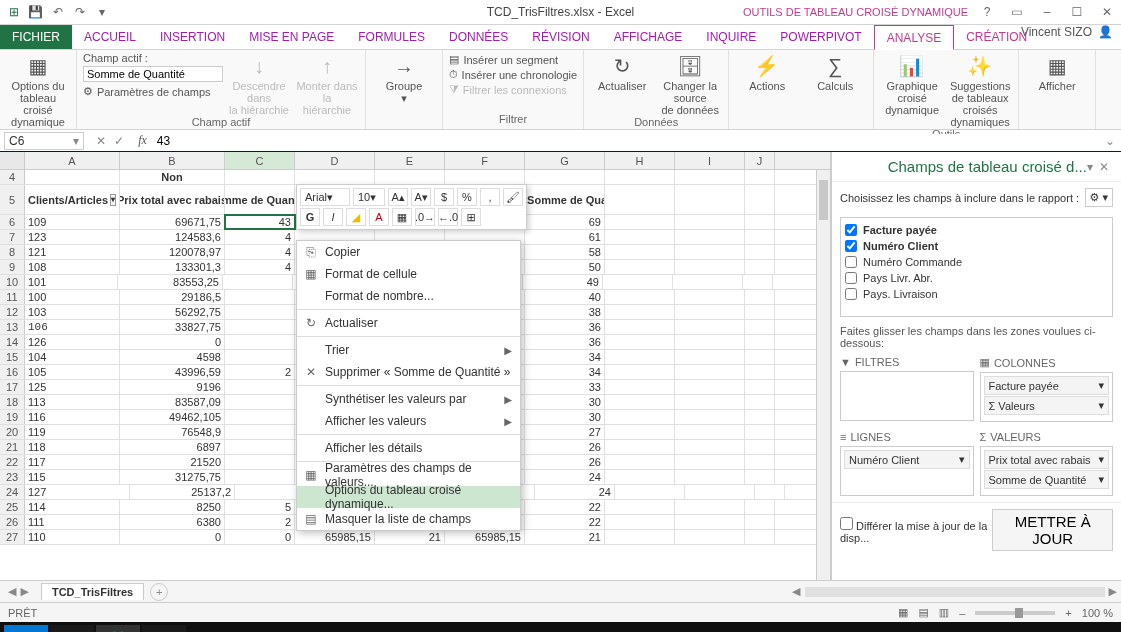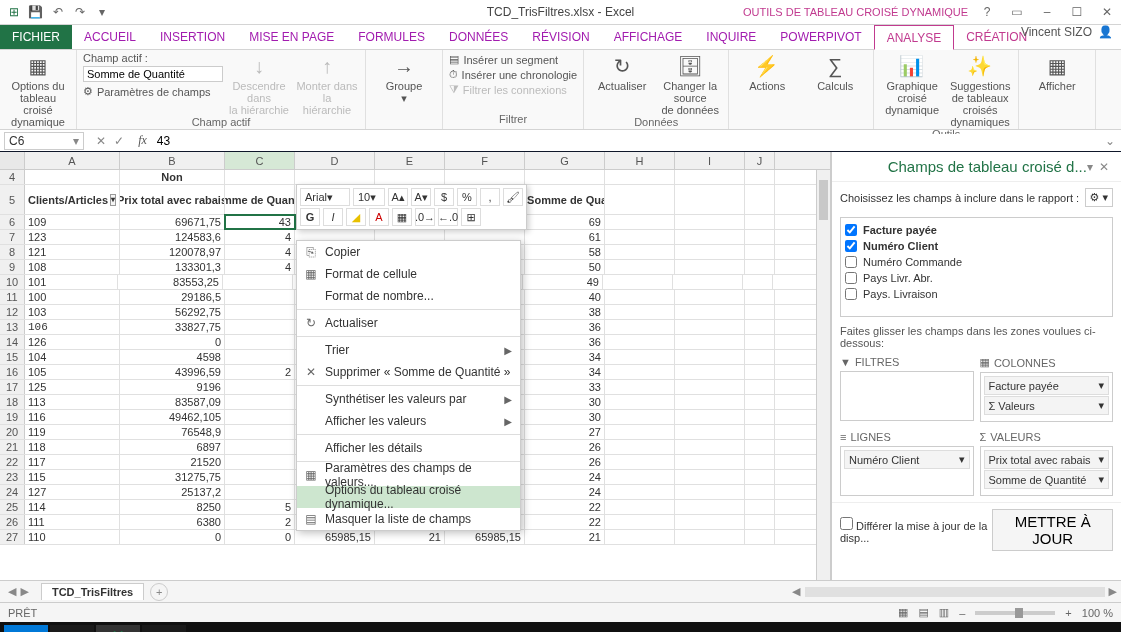--- a/index.html
+++ b/index.html
@@ -560,21 +560,21 @@
           <div class="cell r " style="width: 80px;"></div>
           <div class="cell r " style="width: 70px;"></div>
           <div class="cell r " style="width: 80px;"></div>
           <div class="cell r " style="width: 80px;">24</div>
           <div class="cell r " style="width: 70px;"></div>
           <div class="cell r " style="width: 70px;"></div>
           <div class="cell r " style="width: 30px;"></div>
         </div>
         <div class="row">
           <div class="rowh">24</div>
-          <div class="cell " style="width: 95px;">127</div>
+          <div class="cell " style="width: 105px;">127</div>
           <div class="cell r " style="width: 105px;">25137,2</div>
           <div class="cell r " style="width: 70px;"></div>
           <div class="cell r " style="width: 80px;"></div>
           <div class="cell r " style="width: 70px;"></div>
           <div class="cell r " style="width: 80px;"></div>
           <div class="cell r " style="width: 80px;">24</div>
           <div class="cell r " style="width: 70px;"></div>
           <div class="cell r " style="width: 70px;"></div>
           <div class="cell r " style="width: 30px;"></div>
         </div>

